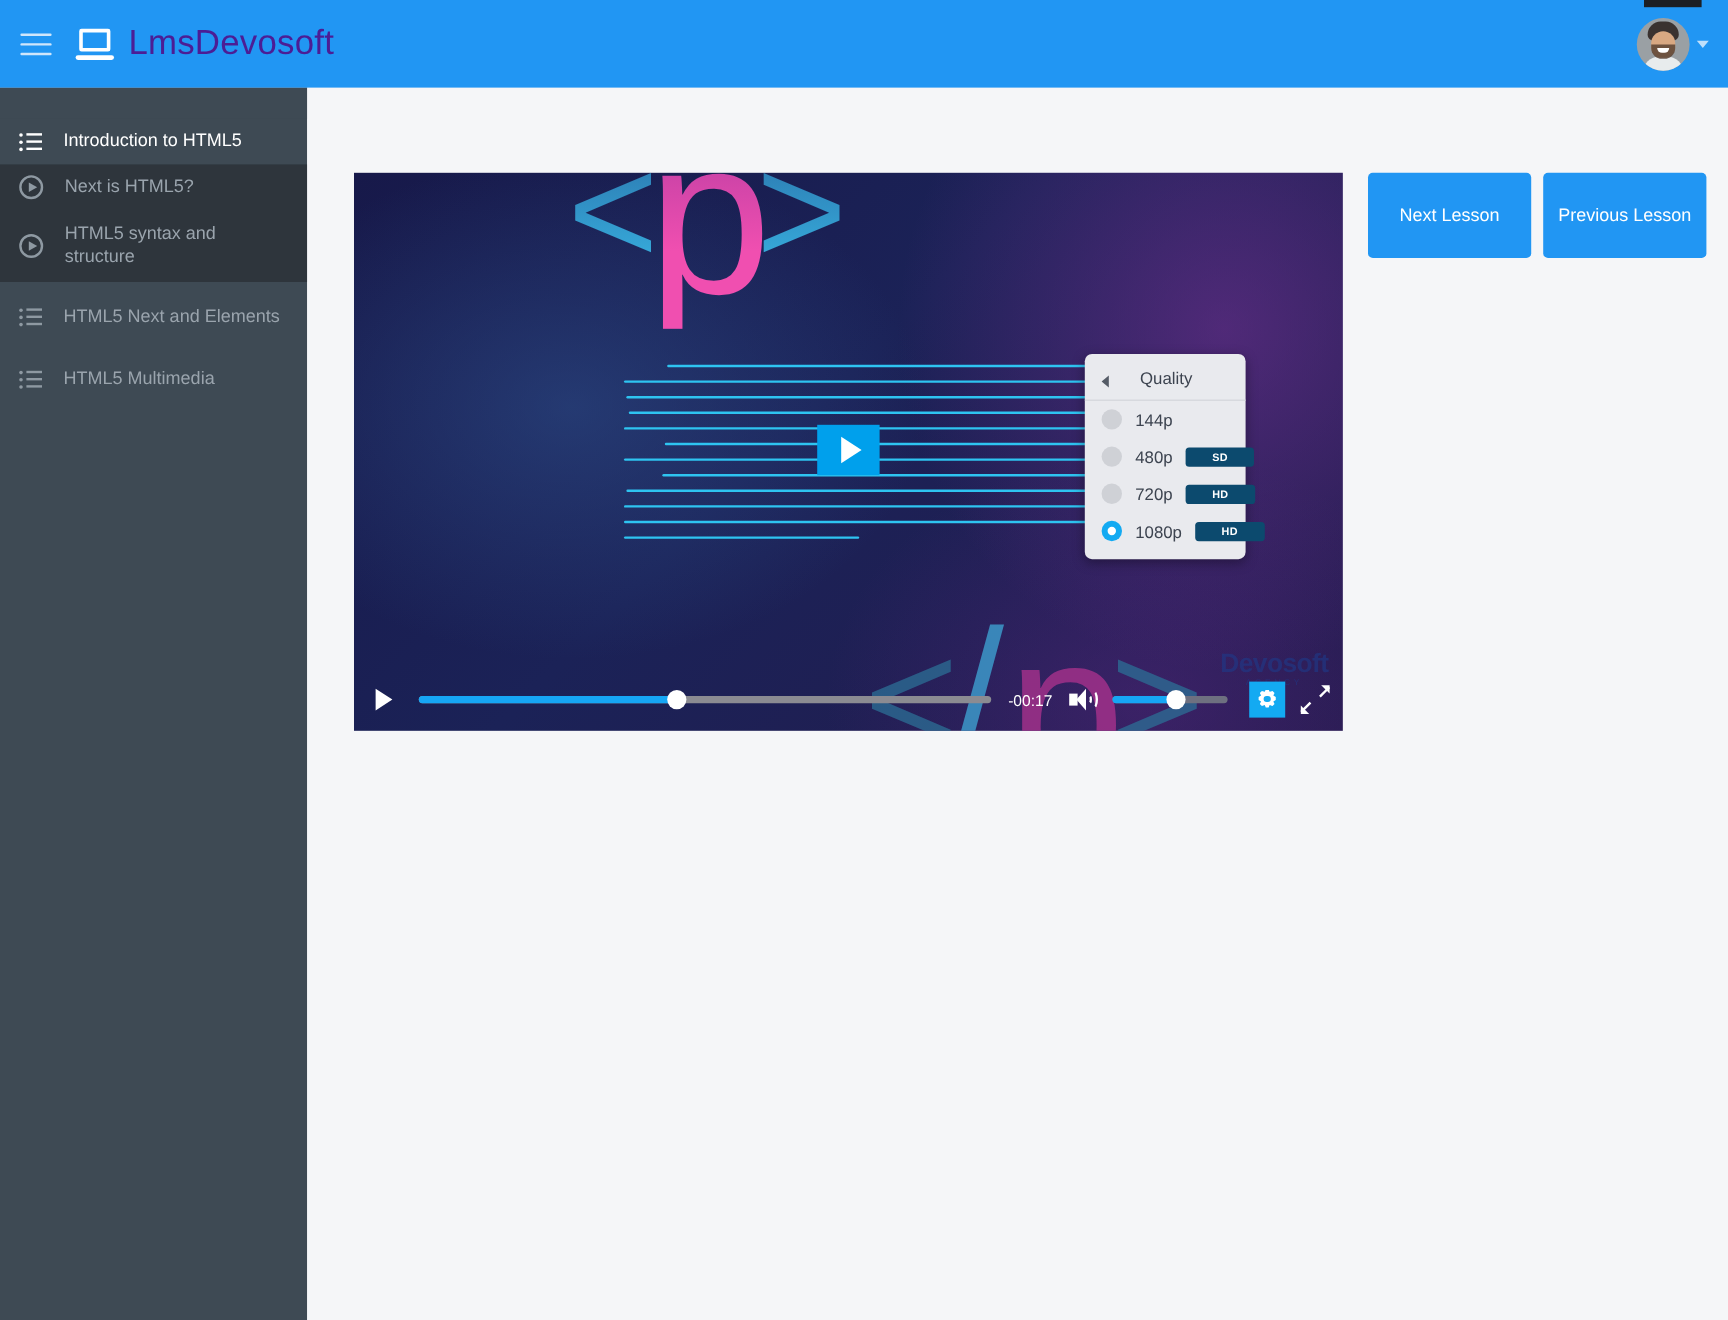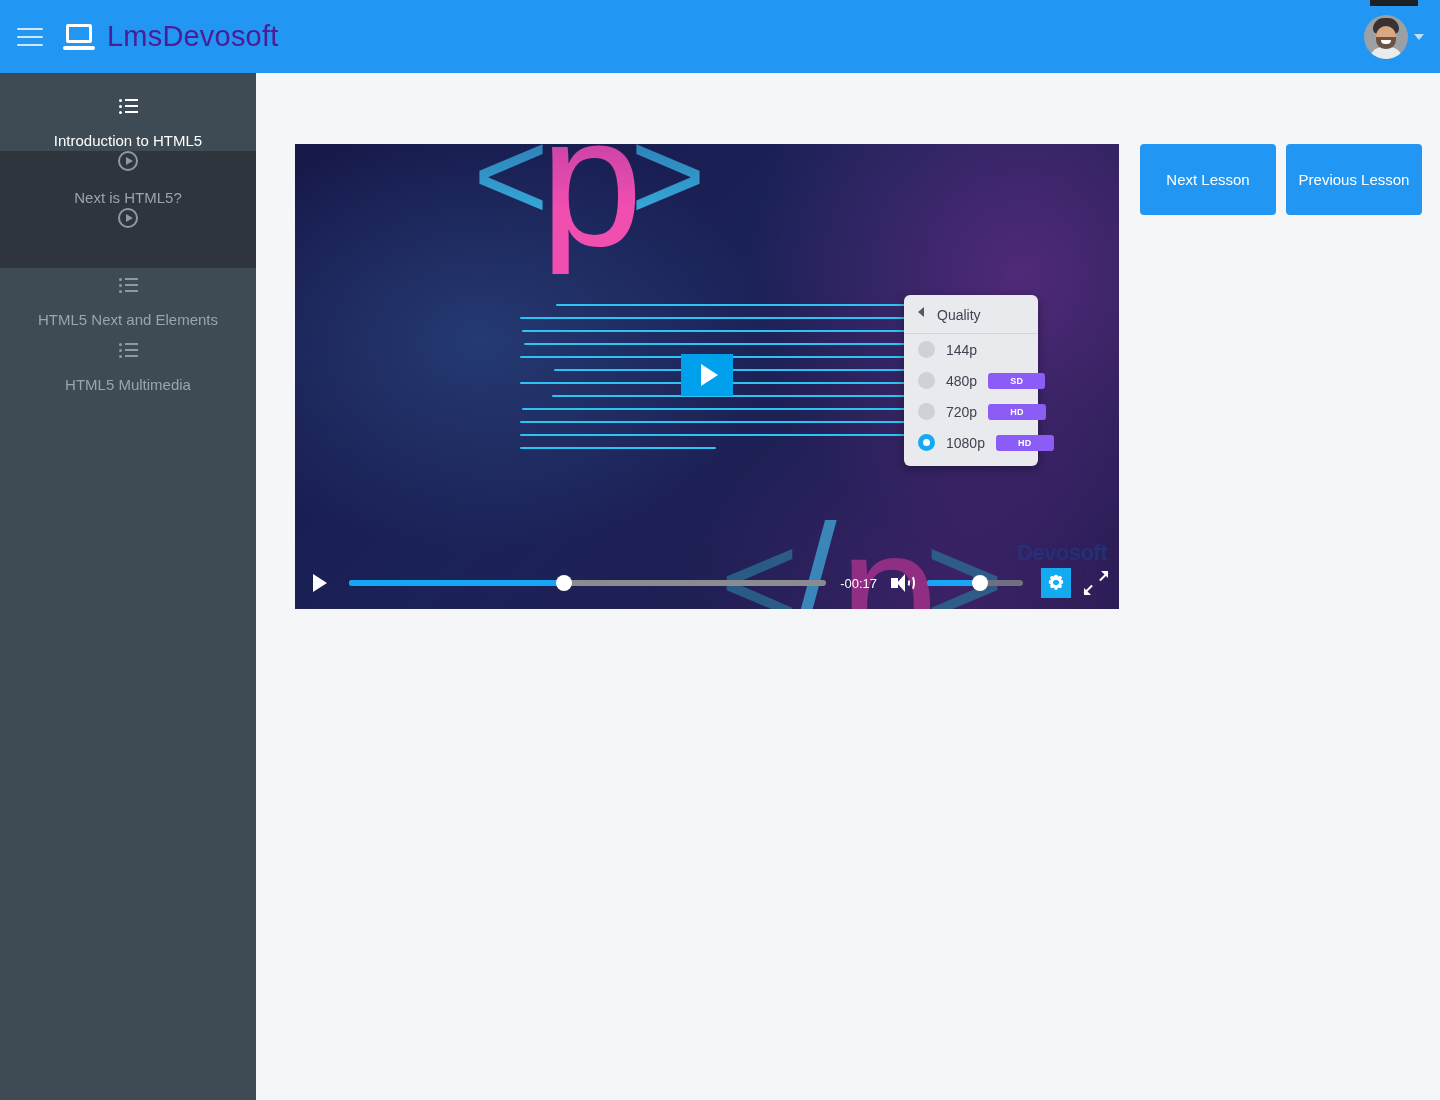--- a/index.html
+++ b/index.html
@@ -80,21 +80,20 @@
     position: absolute; top: 73px; left: 0;
     width: 256px; height: 1027px;
     background: #3e4a54;
   }
   .sidebar-gap { height: 26px; background: #3e4a54; }
   .sub-block { background: #2e353c; }
   .nav-item {
     display: flex; align-items: center; gap: 18px;
     padding: 0 16px; min-height: 38px;
     cursor: pointer;
-    flex-direction: column;
   }
   .nav-item.top-level { min-height: 38px; }
   .nav-item .label { font-size: 15px; line-height: 1.25; }
   .nav-item.active .label { color: #ffffff; }
   .nav-item .label.dim { color: #9aa4ad; }
   .nav-item.two-line { min-height: 60px; }
 
   
   .ico-list { width: 19px; height: 15px; position: relative; flex: none; }
   .ico-list i { position: absolute; display: block; }
@@ -244,21 +243,21 @@
   .ctl-fs i.d { right: 1px; top: 1px; border-right: 7px solid #fff; border-bottom: 7px solid transparent; }
 
   
   .quality-menu {
     position: absolute; left: 648px; top: 222px;
     width: 134px; background: #e9eaee; border-radius: 6px;
     box-shadow: 0 3px 10px rgba(0,0,0,.35);
     padding: 0 0 8px 0; z-index: 20;
   }
   .qm-head {
-    display: flex; align-items: flex-start; gap: 13px;
+    display: flex; align-items: flex-end; gap: 26px;
     padding: 12px 12px 10px 14px; border-bottom: 1px solid #d3d5da;
     cursor: pointer;
   }
   .qm-back {
     width: 0; height: 0; flex: none;
     border-top: 5px solid transparent; border-bottom: 5px solid transparent;
     border-right: 6px solid #555b66;
   }
   .qm-title { font-size: 14px; color: #3d4450; }
   .qm-row {
@@ -266,21 +265,21 @@
     padding: 7px 10px 7px 14px; cursor: pointer;
   }
   .radio { width: 17px; height: 17px; border-radius: 50%; background: #cfd1d6; flex: none; position: relative; }
   .radio.on { background: #13aaf2; }
   .radio.on::after {
     content: ""; position: absolute; left: 5px; top: 5px; width: 7px; height: 7px;
     background: #fff; border-radius: 50%;
   }
   .qm-label { font-size: 14px; color: #3d4450; flex: 1; }
   .qm-badge {
-    font-size: 9px; font-weight: 700; color: #fff; background: #8b5cf6;
+    font-size: 9px; font-weight: 700; color: #fff; background: #0c4a6e;
     padding: 3px 22px; border-radius: 3px; letter-spacing: .3px;
   }
 
   
   .lesson-nav { position: absolute; left: 884px; top: 71px; display: flex; gap: 10px; }
   .lesson-btn {
     width: 136px; height: 71px; background: #2196f3; color: #fff;
     border: none; border-radius: 4px; cursor: pointer;
     font-family: "Liberation Sans", sans-serif; font-size: 15px; line-height: 1.45;
     display: flex; align-items: center; justify-content: center; text-align: center;
@@ -330,20 +329,21 @@
     <span class="label">Introduction to HTML5</span>
   </div>
 
   <div class="sub-block">
     <div class="nav-item">
       <span class="ico-play"></span>
       <span class="label dim">Next is HTML5?</span>
     </div>
     <div class="nav-item two-line">
       <span class="ico-play"></span>
+      <span class="label dim">HTML5 syntax and structure</span>
     </div>
   </div>
 
   <div class="nav-item top-level" style="margin-top:10px">
     <span class="ico-list dim">
       <i class="d r1"></i>
         <i class="l r1"></i>
       <i class="d r2"></i>
         <i class="l r2"></i>
       <i class="d r3"></i>

